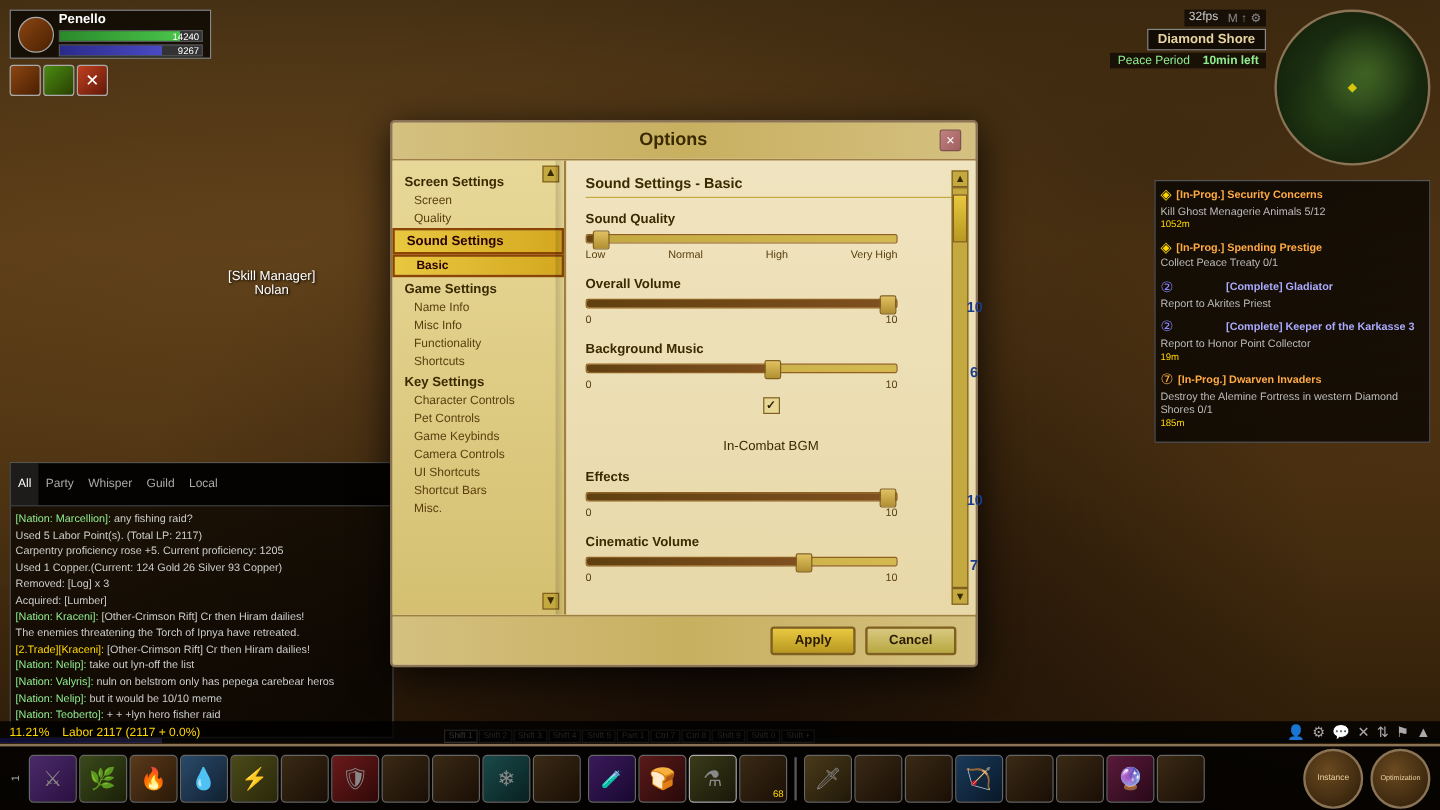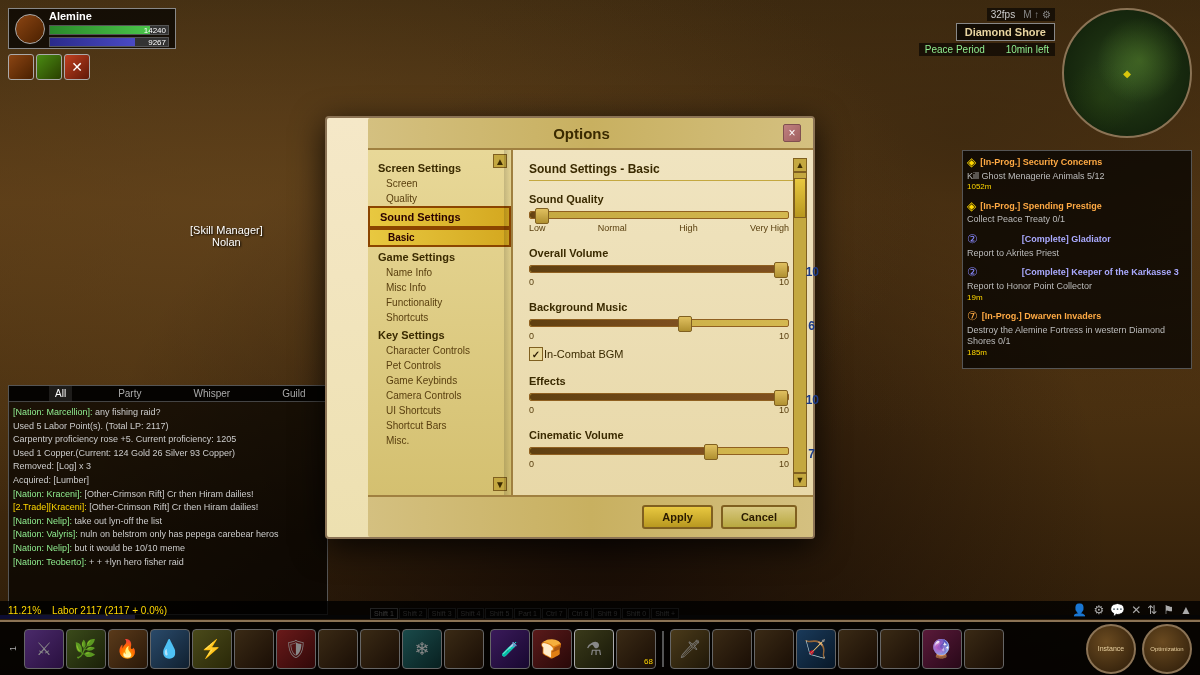--- a/index.html
+++ b/index.html
@@ -155,23 +155,22 @@
 
     .chat-tabs {
       display: flex;
       background: rgba(0,0,0,0.8);
       border-bottom: 1px solid #444;
     }
 
     .chat-tab {
       color: #aaa;
       font-size: 10px;
-      padding: 2px 6px;
-      cursor: pointer;
-      margin-left: 40px;
+      padding: 12px 6px;
+      cursor: pointer;
     }
 
     .chat-tab.active {
       color: #fff;
       background: rgba(255,255,255,0.1);
     }
 
     .chat-messages {
       padding: 4px;
       font-size: 9px;
@@ -276,21 +275,20 @@
       min-height: 420px;
       background: linear-gradient(180deg, #f5e8c8 0%, #ede0b0 100%);
       border: 2px solid #8B7355;
       border-radius: 4px;
       box-shadow: 0 8px 32px rgba(0,0,0,0.8);
       display: flex;
       flex-direction: column;
       position: relative;
       margin-left: -60px;
       margin-top: -20px;
-      padding-left: 41px;
     }
 
     .dialog-title-bar {
       background: linear-gradient(90deg, #d4c080, #c8b060, #d4c080);
       border-bottom: 2px solid #a08040;
       padding: 6px 12px;
       display: flex;
       justify-content: space-between;
       align-items: center;
       border-radius: 2px 2px 0 0;
@@ -497,24 +495,25 @@
       right: -25px;
       top: -3px;
       font-size: 12px;
       font-weight: bold;
       color: #1a3a8a;
     }
 
     .checkbox-row {
       display: flex;
       align-items: center;
-      gap: 1px;
+      gap: 21px;
       font-size: 11px;
       color: #3a2a00;
       margin: 6px 0;
+      flex-direction: column;
     }
 
     .checkbox {
       width: 14px;
       height: 14px;
       background: #e8d898;
       border: 1px solid #806020;
       display: flex;
       align-items: center;
       justify-content: center;
@@ -625,21 +624,21 @@
 <body>
 
 <div class="game-bg">
   
 </div>
 
 <div class="hud-top-left">
   <div class="player-name-bar">
     <div class="player-avatar"></div>
     <div style="display:flex;flex-direction:column;gap:3px;">
-      <span style="font-size:11px;color:#fff;font-weight:bold;">Alemine</span>
+      <span style="font-size:11px;color:#fff;font-weight:bold;">Penello</span>
       <div class="hp-bar-container">
         <div class="stat-bar">
           <div class="stat-bar-fill hp"></div>
           <span class="stat-value">14240</span>
         </div>
         <div class="stat-bar">
           <div class="stat-bar-fill mp"></div>
           <span class="stat-value">9267</span>
         </div>
       </div>
@@ -656,21 +655,21 @@
 <div style="position:absolute;top:8px;right:145px;z-index:10;display:flex;flex-direction:column;align-items:flex-end;gap:2px;">
   <div class="fps-bar">
     <span>32fps</span>
     <span style="color:#888;">M ↑ ⚙</span>
   </div>
   <div class="location-bar">
     <span>Diamond Shore</span>
   </div>
   <div class="peace-period">
     <span>Peace Period</span>
-    <span style="margin-left:18px;">10min left</span>
+    <span style="margin-left:8px;font-weight:bold;">10min left</span>
   </div>
 </div>
 
 <div class="minimap">
   <div style="position:absolute;top:50%;left:50%;transform:translate(-50%,-50%);color:#ffd700;font-size:10px;">◆</div>
 </div>
 
 <div class="npc-label">
   <div>[Skill Manager]</div>
   <div>Nolan</div>
@@ -685,20 +684,21 @@
     <span class="chat-tab">Local</span>
   </div>
   <div class="chat-messages">
     <div class="chat-msg"><span class="nation">[Nation: Marcellion]:</span> any fishing raid?</div>
     <div class="chat-msg system">Used 5 Labor Point(s). (Total LP: 2117)</div>
     <div class="chat-msg system">Carpentry proficiency rose +5. Current proficiency: 1205</div>
     <div class="chat-msg system">Used 1 Copper.(Current: 124 Gold 26 Silver 93 Copper)</div>
     <div class="chat-msg system">Removed: [Log] x 3</div>
     <div class="chat-msg system">Acquired: [Lumber]</div>
     <div class="chat-msg"><span class="nation">[Nation: Kraceni]:</span> [Other-Crimson Rift] Cr then Hiram dailies!</div>
+    <div class="chat-msg highlight">The enemies threatening the Torch of Ipnya have retreated.</div>
     <div class="chat-msg"><span class="trade">[2.Trade][Kraceni]:</span> [Other-Crimson Rift] Cr then Hiram dailies!</div>
     <div class="chat-msg"><span class="nation">[Nation: Nelip]:</span> take out lyn-off the list</div>
     <div class="chat-msg"><span class="nation">[Nation: Valyris]:</span> nuln on belstrom only has pepega carebear heros</div>
     <div class="chat-msg"><span class="nation">[Nation: Nelip]:</span> but it would be 10/10 meme</div>
     <div class="chat-msg"><span class="nation">[Nation: Teoberto]:</span> + + +lyn hero fisher raid</div>
   </div>
 </div>
 
 <div class="quest-panel">
   <div class="quest-item">

